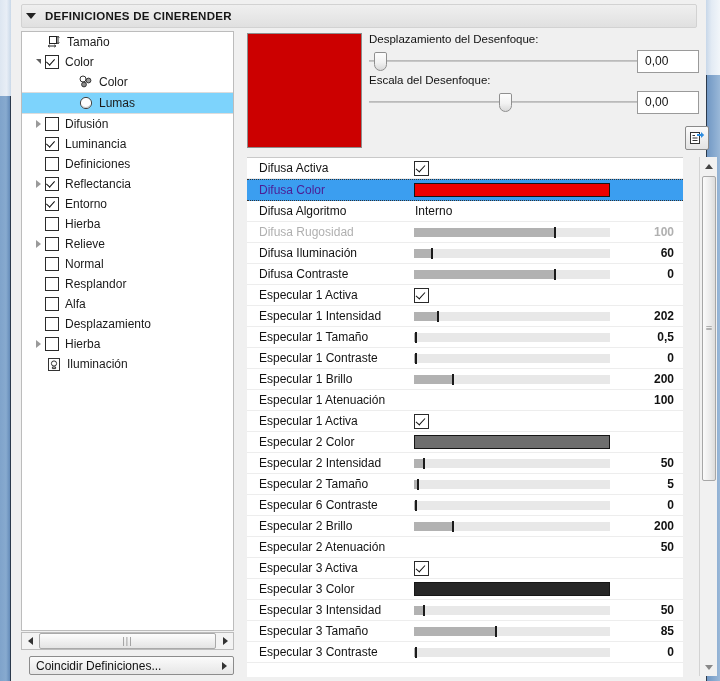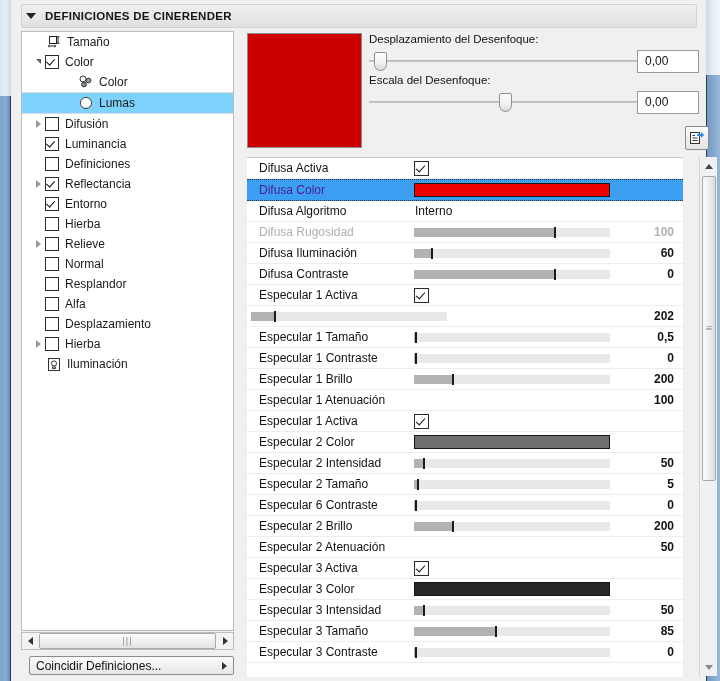--- a/index.html
+++ b/index.html
@@ -375,20 +375,21 @@
             <span class="pval">0</span>
           </span>
         </div>
         <div class="prow">
           <span class="pname">Especular 1 Activa</span>
           <span class="pctl">
             <span class="row-cbx"></span>
           </span>
         </div>
         <div class="prow">
+          <span class="pname">Especular 1 Intensidad</span>
           <span class="pctl">
             <span class="track">
               <span class="fill" style="width:12%"></span>
               <span class="tick" style="left:calc(12% - 1px)"></span>
             </span>
             <span class="pval">202</span>
           </span>
         </div>
         <div class="prow">
           <span class="pname">Especular 1 Tamaño</span>

